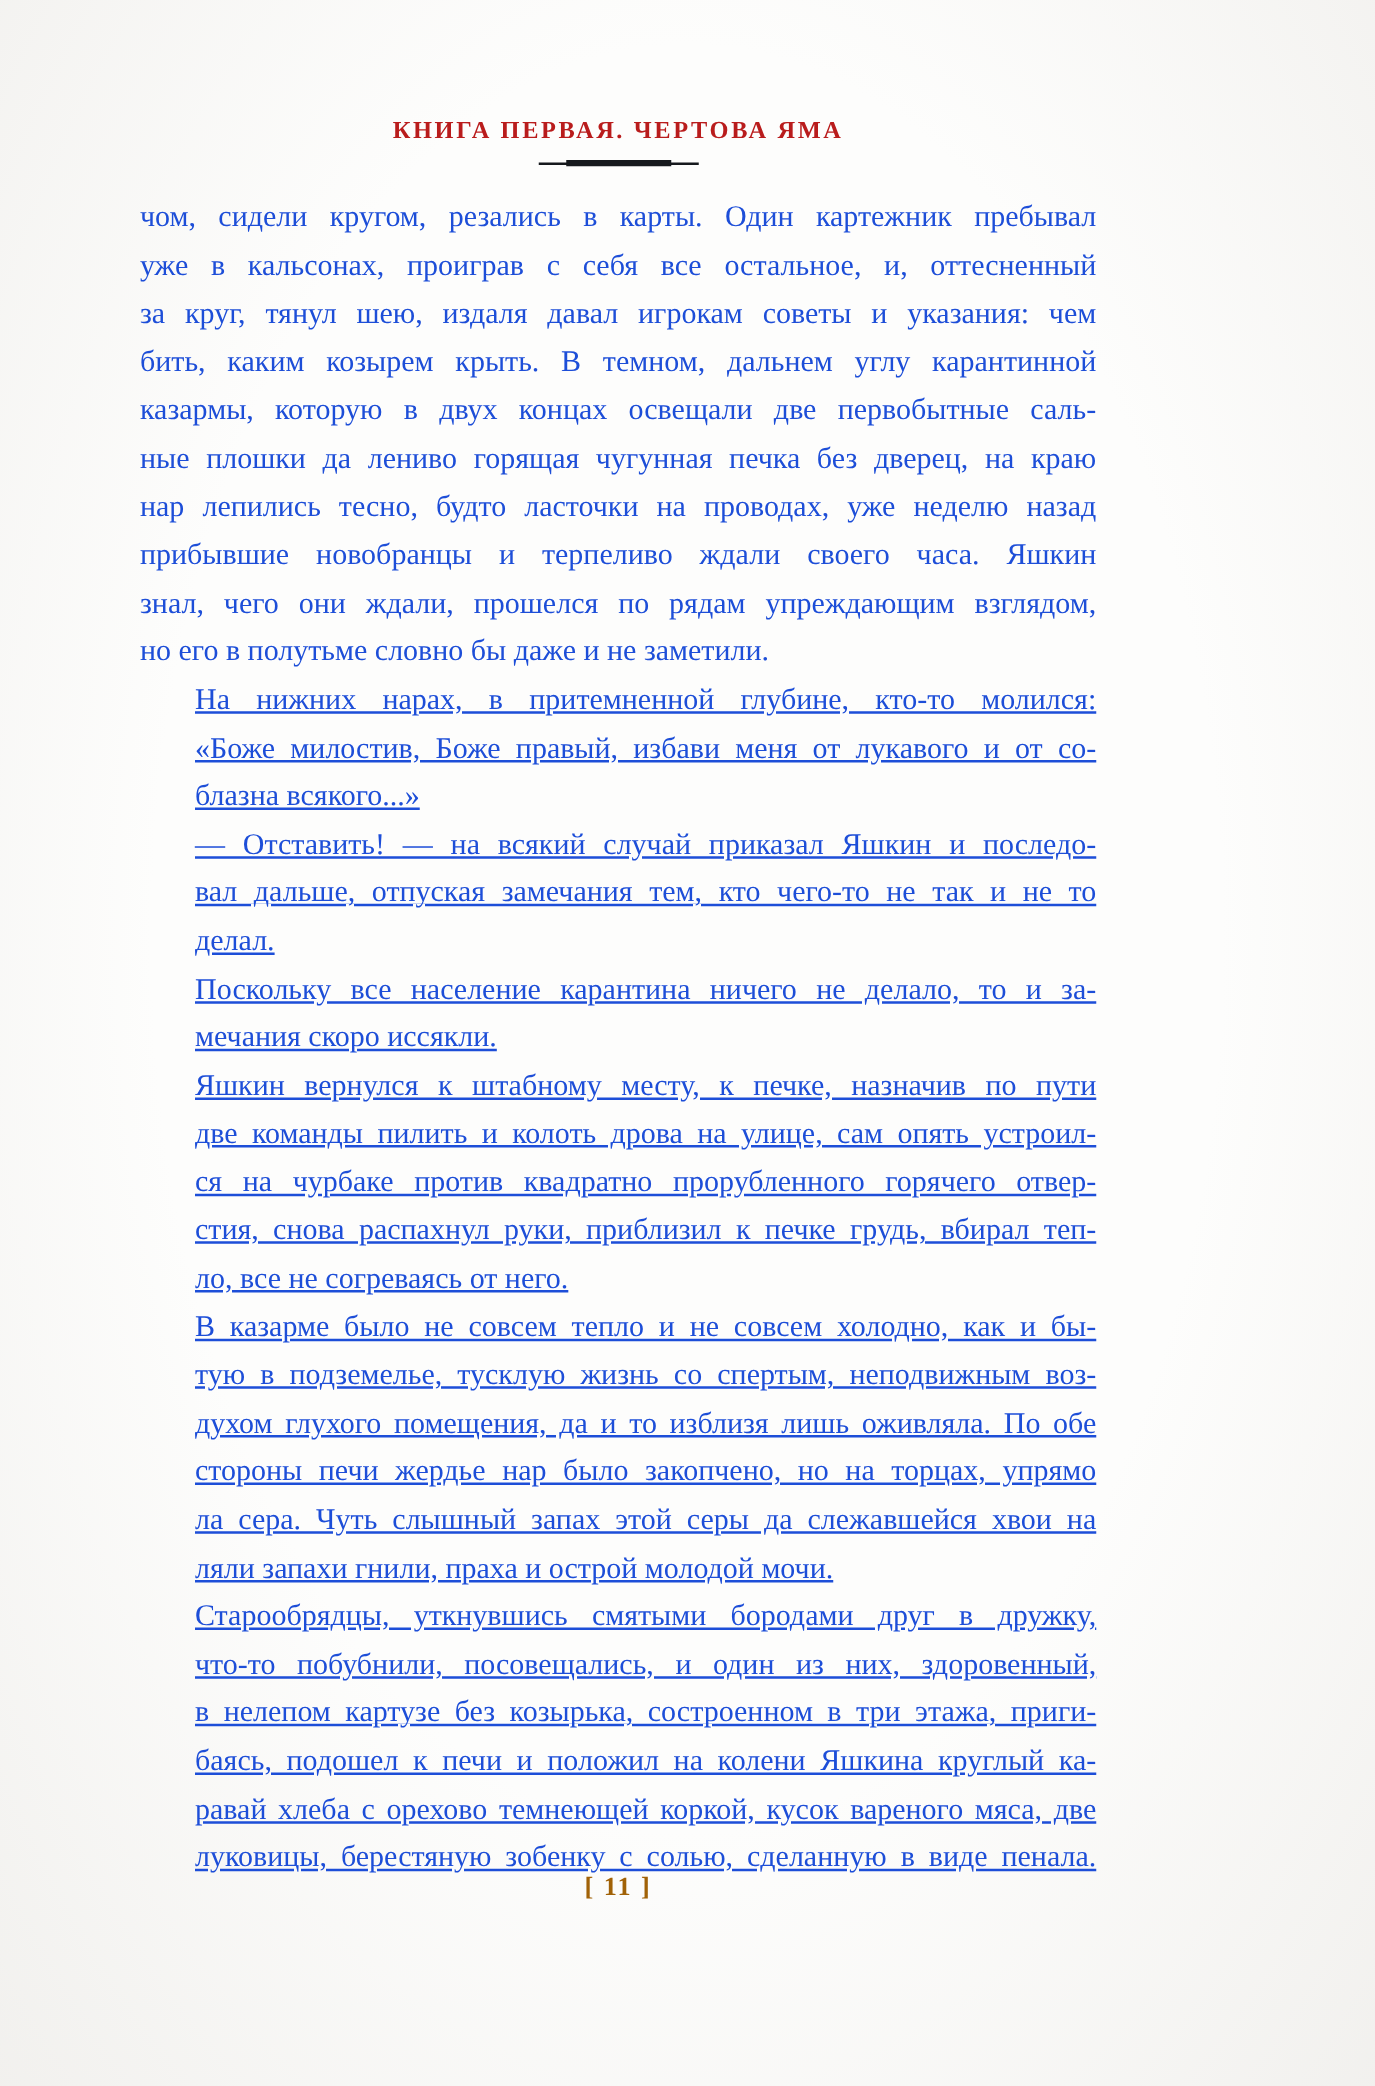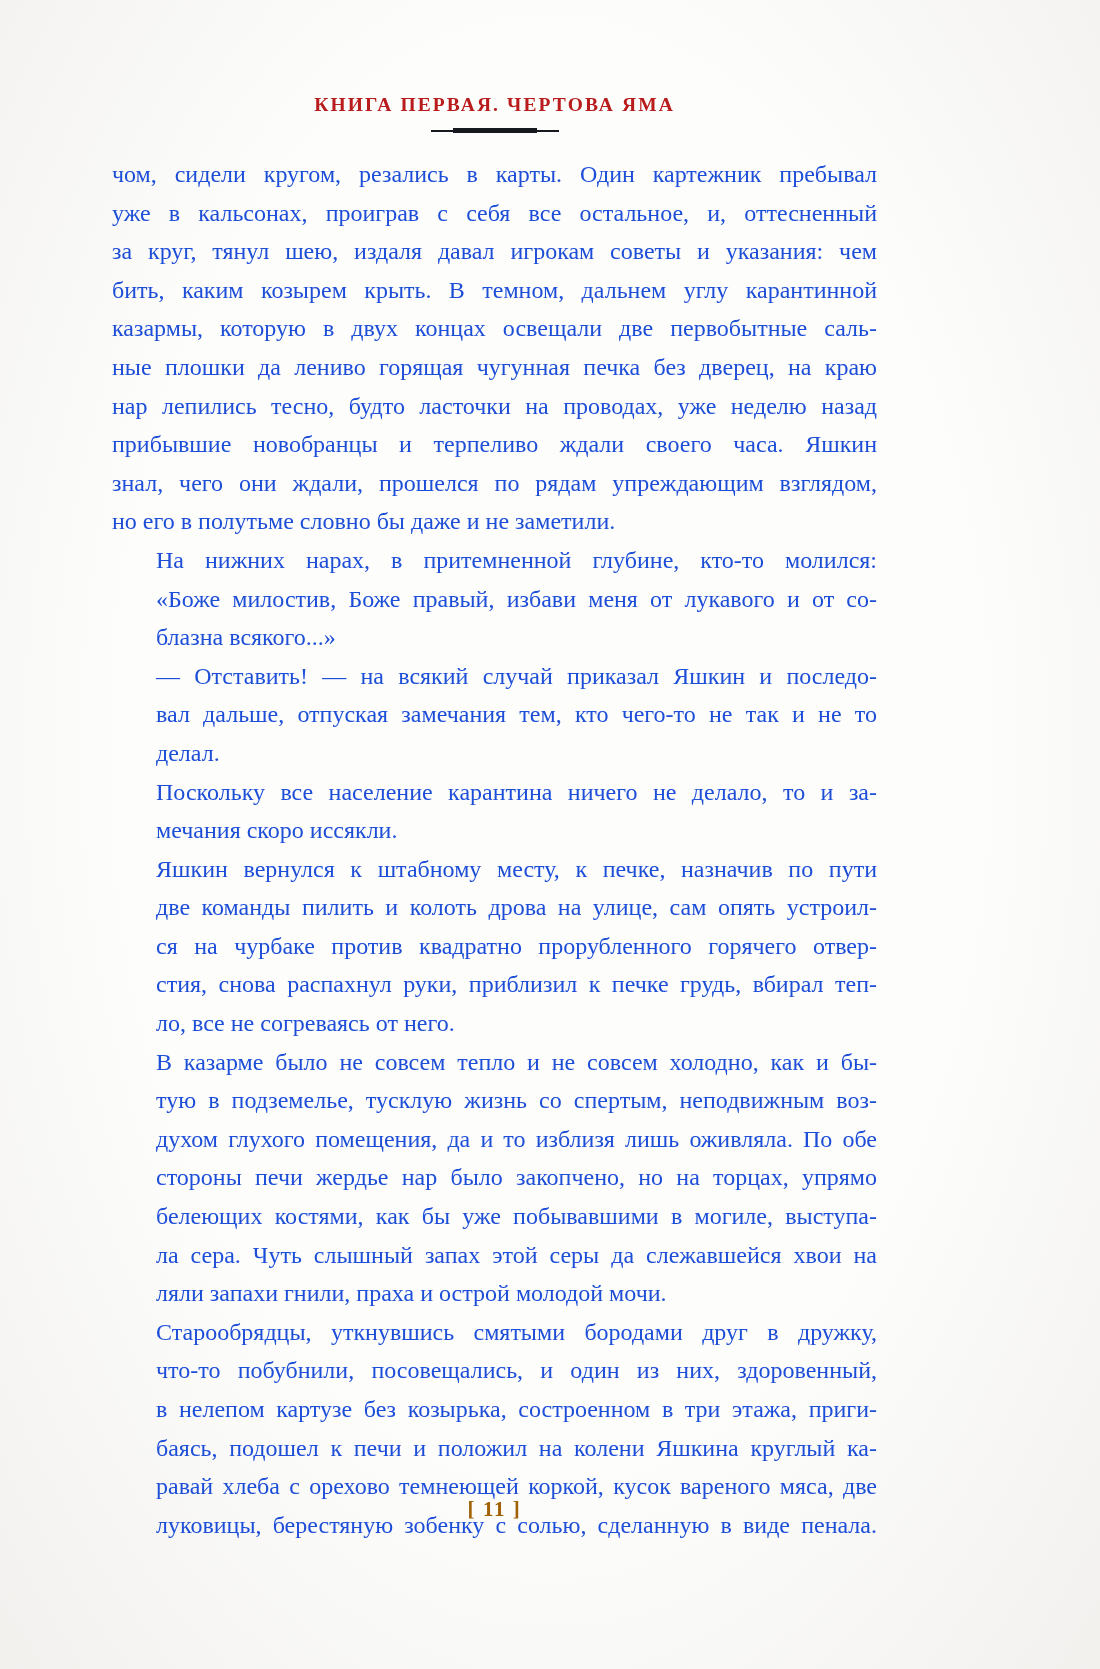--- a/index.html
+++ b/index.html
@@ -98,20 +98,21 @@
     margin: 0;
     font-size: 24px;
     line-height: 38.6px;
     text-align: justify;
     text-align-last: left;
     color: #1d4ed8;
     -webkit-font-smoothing: antialiased;
   }
   .para.indent {
     text-indent: 44px;
+    text-decoration: underline;
   }
 
   
   .ln {
     display: block;
     white-space: pre;
   }
   .ln.j {
     display: block;
     text-align: justify;
@@ -182,21 +183,20 @@
           <span class="ln j">две команды пилить и колоть дрова на улице, сам опять устроил-</span>
           <span class="ln j">ся на чурбаке против квадратно прорубленного горячего отвер-</span>
           <span class="ln j">стия, снова распахнул руки, приблизил к печке грудь, вбирал теп-</span>
           <span class="ln">ло, все не согреваясь от него.</span>
         </p>
       <p class="para indent">
           <span class="ln j" style="text-indent: 44px;">В казарме было не совсем тепло и не совсем холодно, как и бы-</span>
           <span class="ln j">тую в подземелье, тусклую жизнь со спертым, неподвижным воз-</span>
           <span class="ln j">духом глухого помещения, да и то изблизя лишь оживляла. По обе</span>
           <span class="ln j">стороны печи жердье нар было закопчено, но на торцах, упрямо</span>
-          <span class="ln j">белеющих костями, как бы уже побывавшими в могиле, выступа-</span>
           <span class="ln j">ла сера. Чуть слышный запах этой серы да слежавшейся хвои на</span>
           <span class="ln">ляли запахи гнили, праха и острой молодой мочи.</span>
         </p>
       <p class="para indent">
           <span class="ln j" style="text-indent: 44px;">Старообрядцы, уткнувшись смятыми бородами друг в дружку,</span>
           <span class="ln j">что-то побубнили, посовещались, и один из них, здоровенный,</span>
           <span class="ln j">в нелепом картузе без козырька, состроенном в три этажа, приги-</span>
           <span class="ln j">баясь, подошел к печи и положил на колени Яшкина круглый ка-</span>
           <span class="ln j">равай хлеба с орехово темнеющей коркой, кусок вареного мяса, две</span>
           <span class="ln j">луковицы, берестяную зобенку с солью, сделанную в виде пенала.</span>

